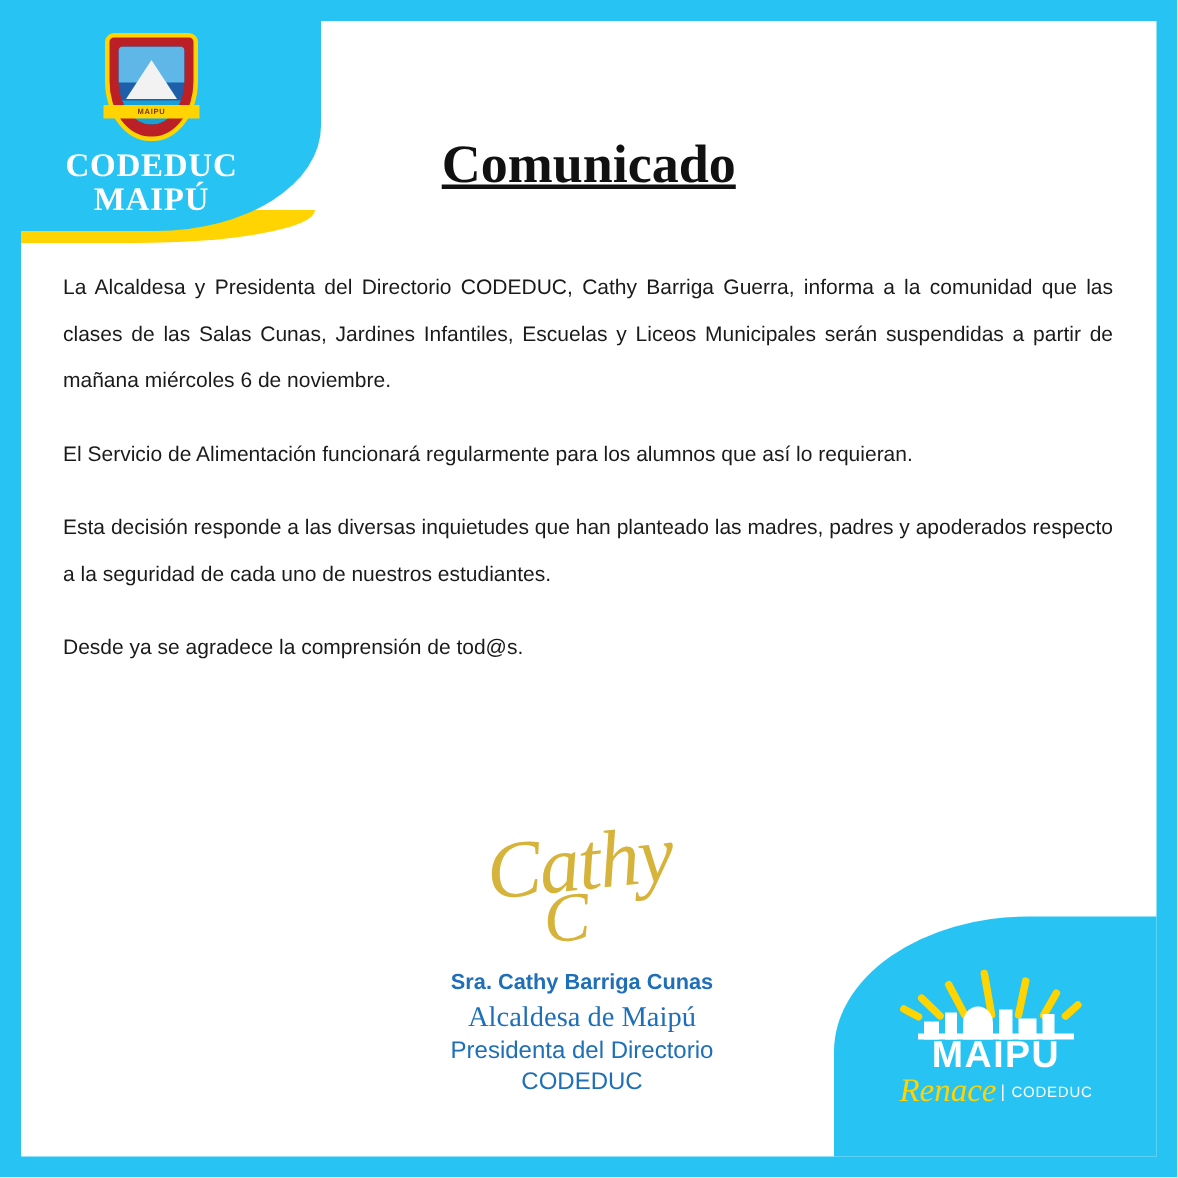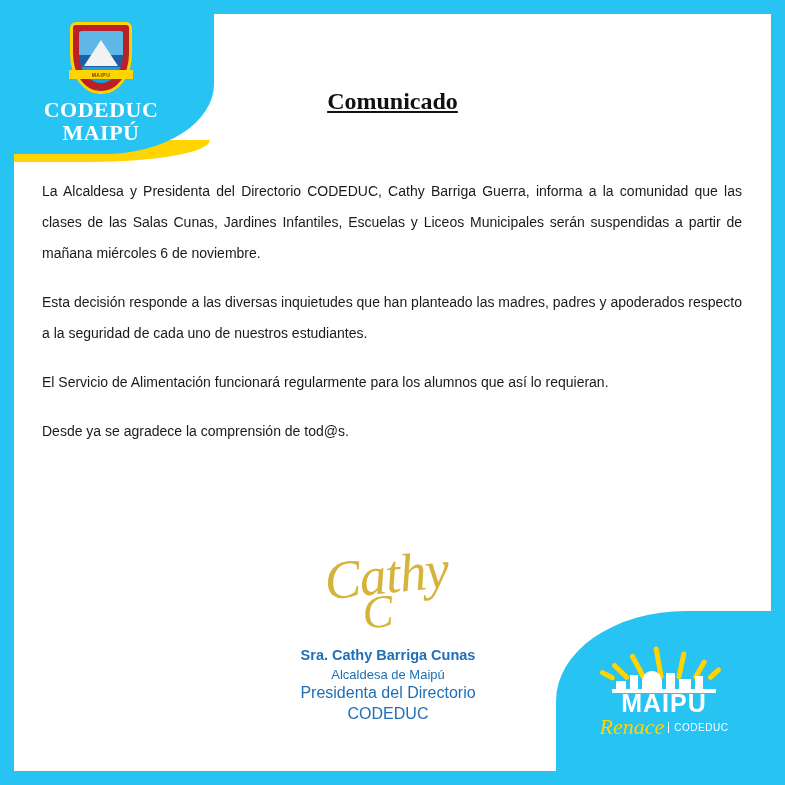--- a/index.html
+++ b/index.html
@@ -150,21 +150,21 @@
   }
 
   
   .title {
     position: absolute;
     left: 0;
     top: 88px;
     width: 785px;
     text-align: center;
     font-family: "Liberation Serif", serif;
-    font-size: 24px;
+    font-size: 36px;
     font-weight: bold;
     color: #111111;
     text-decoration: underline;
     z-index: 5;
   }
 
   
   .body-text {
     position: absolute;
     left: 42px;
@@ -209,22 +209,22 @@
   }
   .sig-name {
     margin-top: 12px;
     font-family: "Liberation Sans", sans-serif;
     font-size: 14.5px;
     font-weight: bold;
     color: #1e6fb8;
     line-height: 1.35;
   }
   .sig-role {
-    font-family: Liberation Sans, sans-serif;
-    font-size: 13px;
+    font-family: Liberation Serif, serif;
+    font-size: 19px;
     color: #1e6fb8;
     line-height: 1.35;
   }
   .sig-role-small {
     font-family: "Liberation Sans", sans-serif;
     font-size: 16px;
     color: #1e6fb8;
     line-height: 1.3;
   }
 
@@ -330,22 +330,22 @@
       <div class="shield-maipu">MAIPU</div>
     </div>
     <div class="logo-text1">CODEDUC</div>
     <div class="logo-text2">MAIPÚ</div>
   </div>
 
   <div class="title">Comunicado</div>
 
   <div class="body-text">
     <p class="para">La Alcaldesa y Presidenta del Directorio CODEDUC, Cathy Barriga Guerra, informa a la comunidad que las clases de las Salas Cunas, Jardines Infantiles, Escuelas y Liceos  Municipales  serán suspendidas a partir de mañana miércoles 6 de noviembre.</p>
+    <p class="para">El Servicio de Alimentación funcionará regularmente para los alumnos que así lo requieran.</p>
     <p class="para">Esta decisión responde a las diversas inquietudes que han planteado las madres, padres y apoderados respecto a la seguridad de cada uno de nuestros estudiantes.</p>
-    <p class="para">El Servicio de Alimentación funcionará regularmente para los alumnos que así lo requieran.</p>
     <p class="para">Desde ya se agradece la comprensión de tod@s.</p>
   </div>
 
   <div class="signature-block">
     <div class="signature-mark">
       <span>Cathy</span>
       <span class="flourish">C</span>
     </div>
     <div class="sig-name">Sra. Cathy Barriga Cunas</div>
     <div class="sig-role">Alcaldesa de Maipú</div>

